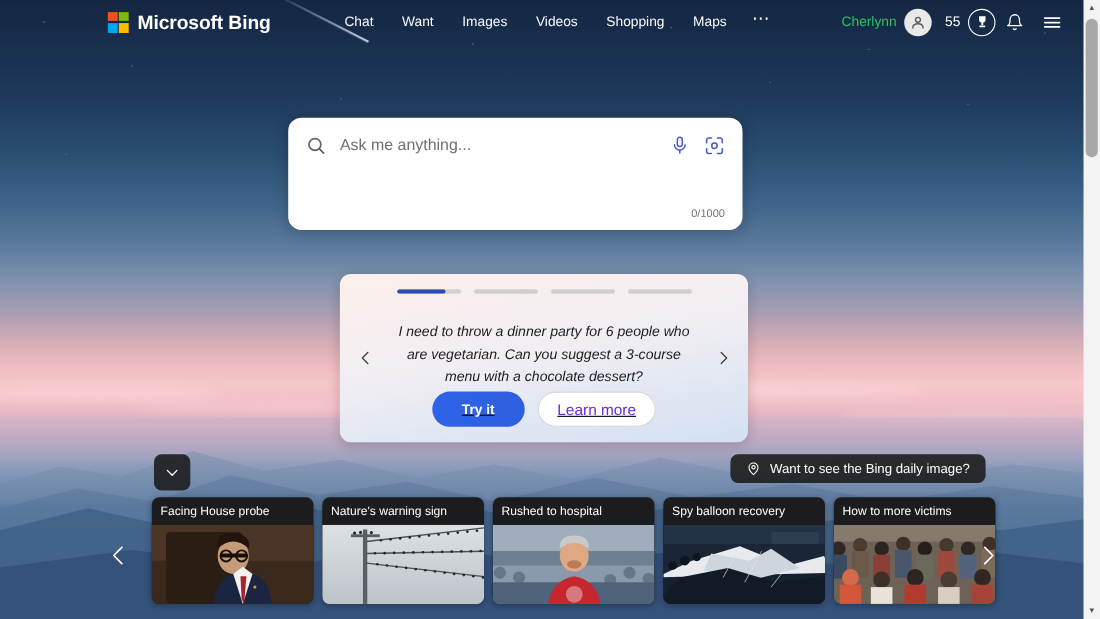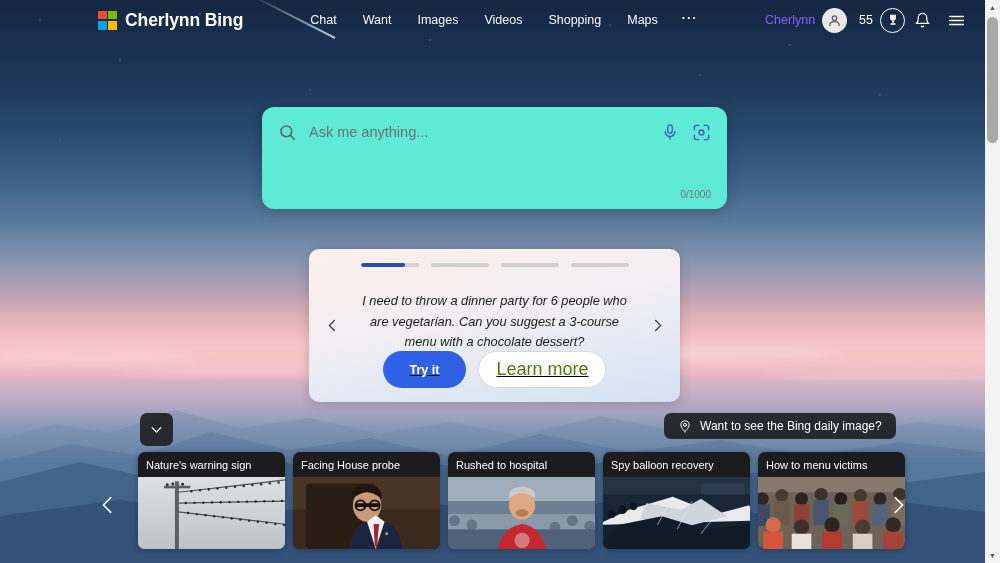--- a/index.html
+++ b/index.html
@@ -131,37 +131,37 @@
   }
   .nav-more {
     color:#fff; font-size: 16px; letter-spacing: 1.5px;
     padding: 0 10px; line-height: 1; margin-top:-4px;
   }
 
   .header-right {
     margin-left: auto; display: flex; align-items: center; gap: 0;
     padding-right: 12px;
   }
-  .user-name { color:#8b5cf6; font-size: 12.5px; margin-right: 7px; white-space:nowrap; }
+  .user-name { color:#22c55e; font-size: 12.5px; margin-right: 7px; white-space:nowrap; }
   .avatar {
     width: 25px; height: 25px; border-radius: 50%;
     background: #e9e9ea; display:flex; align-items:center; justify-content:center;
   }
   .pts { color:#fff; font-size:12.5px; margin: 0 7px 0 12px; }
   .badge-icon {
     width: 25px; height: 25px; border-radius: 50%;
     border: 1.6px solid #ffffff; display:flex; align-items:center; justify-content:center;
   }
   .hicon { width: 34px; height: 34px; display:flex; align-items:center; justify-content:center; }
 
   
   .searchbox {
     position: absolute; left: 262px; top: 107px;
-    width: 465px; height: 102px;
-    background: #5eead4; border-radius: 12px;
+    width: 413px; height: 102px;
+    background: #ffffff; border-radius: 12px;
     box-shadow: 0 2px 14px rgba(0,0,0,.22);
     z-index: 20;
   }
   .search-row { display:flex; align-items:center; height: 50px; padding: 0 16px; }
   .search-input {
     flex: 1; border: none; outline: none; background: transparent;
     font-family: "Liberation Sans", sans-serif;
     font-size: 14.5px; color: #202124; margin-left: 12px;
   }
   .search-input::placeholder { color: #6b6f76; }
@@ -198,22 +198,22 @@
     position:absolute; left:0; right:0; bottom: 14px;
     display:flex; justify-content:center; gap: 12px; text-decoration: underline;
   }
   .btn-try {
     background: linear-gradient(100deg,#2f63e8,#2f5fe0);
     color:#fff; border:none; border-radius: 999px;
     padding: 7px 27px; font-size: 12.5px; font-weight: 600; cursor:pointer;
     font-family:"Liberation Sans", sans-serif;
   }
   .btn-learn {
-    background:#fff; color:#4d7c0f; border:1px solid #d8d8dc; border-radius: 999px;
-    padding: 7px 17px; font-size: 18px; cursor:pointer;
+    background:#fff; color:#6d28d9; border:1px solid #d8d8dc; border-radius: 999px;
+    padding: 7px 17px; font-size: 14px; cursor:pointer;
     font-family:"Liberation Sans", sans-serif;
   }
   .sugg-arrow {
     position:absolute; top: 50%; transform: translateY(-50%);
     width: 26px; height: 26px; display:flex; align-items:center; justify-content:center;
     cursor: pointer; color:#3b3b3b;
   }
   .sugg-prev { left: 10px; }
   .sugg-next { right: 10px; }
 
@@ -311,21 +311,21 @@
 
   <div class="header">
 
     <div class="brand">
       <div class="ms-logo">
         <i id="sq-tl" style="background: rgb(242, 80, 34);"></i>
           <i id="sq-tr" style="background: rgb(127, 186, 0);"></i>
           <i id="sq-bl" style="background: rgb(0, 164, 239);"></i>
           <i id="sq-br" style="background: rgb(255, 185, 0);"></i>
       </div>
-      <div class="brand-text">Cherlynn Bing</div>
+      <div class="brand-text">Microsoft Bing</div>
     </div>
 
     <nav class="nav">
       <a href="#">Chat</a>
       <a href="#">Want</a>
       <a href="#">Images</a>
       <a href="#">Videos</a>
       <a href="#">Shopping</a>
       <a href="#">Maps</a>
       <span class="nav-more">⋯</span>
@@ -432,20 +432,40 @@
 
   <div class="daily-pill">
     <svg width="14" height="14" viewBox="0 0 24 24" fill="none" stroke="#fff" stroke-width="1.7" stroke-linecap="round" stroke-linejoin="round">
       <path d="M12 21.5s7-6.3 7-11.3a7 7 0 1 0-14 0c0 5 7 11.3 7 11.3z"></path>
       <circle cx="12" cy="10" r="2.6"></circle>
     </svg>
     <span>Want to see the Bing daily image?</span>
   </div>
 
   <div class="cards">
+
+    <div class="card">
+      <div class="card-title">Facing House probe</div>
+      <div class="card-img">
+        <svg width="100%" height="100%" viewBox="0 0 147 66" preserveAspectRatio="xMidYMid slice">
+          <rect width="147" height="66" fill="#3a2a1e"></rect>
+          <rect x="0" y="0" width="147" height="30" fill="#4a3526"></rect>
+          <rect x="18" y="6" width="64" height="60" rx="4" fill="#2a1d14"></rect>
+          <ellipse cx="74" cy="26" rx="13" ry="15" fill="#c79b77"></ellipse>
+          <path d="M61 20q13-12 26 0 2-12-13-13T61 20z" fill="#23150e"></path>
+          <rect x="63" y="24" width="22" height="3.4" rx="1.2" fill="#15100c"></rect>
+          <circle cx="68" cy="26" r="4.6" fill="none" stroke="#15100c" stroke-width="1.6"></circle>
+          <circle cx="81" cy="26" r="4.6" fill="none" stroke="#15100c" stroke-width="1.6"></circle>
+          <path d="M58 66q2-22 16-25l8 6 8-6q14 3 16 25z" fill="#1c2540"></path>
+          <path d="M74 41l8-6 8 6-8 25z" fill="#f2f2f2"></path>
+          <path d="M80 43h5l-2 23-2-4z" fill="#a8232b"></path>
+          <circle cx="92" cy="52" r="1.3" fill="#c8a24a"></circle>
+        </svg>
+      </div>
+    </div>
 
     <div class="card">
       <div class="card-title">Nature's warning sign</div>
       <div class="card-img">
         <svg width="100%" height="100%" viewBox="0 0 147 66" preserveAspectRatio="xMidYMid slice">
           <rect width="147" height="66" fill="#cfd4d8"></rect>
           <rect x="0" y="0" width="147" height="66" fill="url(#skyg)"></rect>
           <defs>
               <linearGradient id="skyg" x1="0" y1="0" x2="0" y2="1">
             <stop offset="0" stop-color="#dde1e4"></stop>
@@ -498,40 +518,20 @@
               <circle cx="140" cy="44" r="1.1"></circle>
             <circle cx="33" cy="7" r="1.3"></circle>
               <circle cx="38" cy="6.4" r="1.3"></circle>
               <circle cx="47" cy="6.6" r="1.3"></circle>
           </g>
         </svg>
       </div>
     </div>
 
     <div class="card">
-      <div class="card-title">Facing House probe</div>
-      <div class="card-img">
-        <svg width="100%" height="100%" viewBox="0 0 147 66" preserveAspectRatio="xMidYMid slice">
-          <rect width="147" height="66" fill="#3a2a1e"></rect>
-          <rect x="0" y="0" width="147" height="30" fill="#4a3526"></rect>
-          <rect x="18" y="6" width="64" height="60" rx="4" fill="#2a1d14"></rect>
-          <ellipse cx="74" cy="26" rx="13" ry="15" fill="#c79b77"></ellipse>
-          <path d="M61 20q13-12 26 0 2-12-13-13T61 20z" fill="#23150e"></path>
-          <rect x="63" y="24" width="22" height="3.4" rx="1.2" fill="#15100c"></rect>
-          <circle cx="68" cy="26" r="4.6" fill="none" stroke="#15100c" stroke-width="1.6"></circle>
-          <circle cx="81" cy="26" r="4.6" fill="none" stroke="#15100c" stroke-width="1.6"></circle>
-          <path d="M58 66q2-22 16-25l8 6 8-6q14 3 16 25z" fill="#1c2540"></path>
-          <path d="M74 41l8-6 8 6-8 25z" fill="#f2f2f2"></path>
-          <path d="M80 43h5l-2 23-2-4z" fill="#a8232b"></path>
-          <circle cx="92" cy="52" r="1.3" fill="#c8a24a"></circle>
-        </svg>
-      </div>
-    </div>
-
-    <div class="card">
       <div class="card-title">Rushed to hospital</div>
       <div class="card-img">
         <svg width="100%" height="100%" viewBox="0 0 147 66" preserveAspectRatio="xMidYMid slice">
           <rect width="147" height="66" fill="#8a99ab"></rect>
           <rect x="0" y="0" width="147" height="22" fill="#9fadbd"></rect>
           <rect x="0" y="22" width="147" height="12" fill="#6e7f92"></rect>
           <g fill="#5c6d80" opacity=".8">
             <circle cx="12" cy="40" r="5"></circle>
               <circle cx="28" cy="44" r="5"></circle>
               <circle cx="120" cy="40" r="5"></circle>
@@ -567,21 +567,21 @@
             <line x1="70" y1="18" x2="56" y2="44"></line>
               <line x1="110" y1="34" x2="96" y2="52"></line>
             <line x1="88" y1="22" x2="74" y2="48"></line>
           </g>
           <rect x="96" y="6" width="40" height="10" rx="2" fill="#2e3d52"></rect>
         </svg>
       </div>
     </div>
 
     <div class="card">
-      <div class="card-title">How to menu victims</div>
+      <div class="card-title">How to more victims</div>
       <div class="card-img">
         <svg width="100%" height="100%" viewBox="0 0 147 66" preserveAspectRatio="xMidYMid slice">
           <rect width="147" height="66" fill="#6e6257"></rect>
           <rect x="0" y="0" width="147" height="14" fill="#867a6d"></rect>
           <g>
             <circle cx="10" cy="20" r="6" fill="#2e2723"></circle>
               <rect x="3" y="25" width="14" height="20" fill="#3a4a63"></rect>
             <circle cx="28" cy="17" r="6" fill="#4a3c30"></circle>
               <rect x="21" y="22" width="14" height="22" fill="#6b5a4a"></rect>
             <circle cx="46" cy="20" r="6" fill="#2b2420"></circle>

